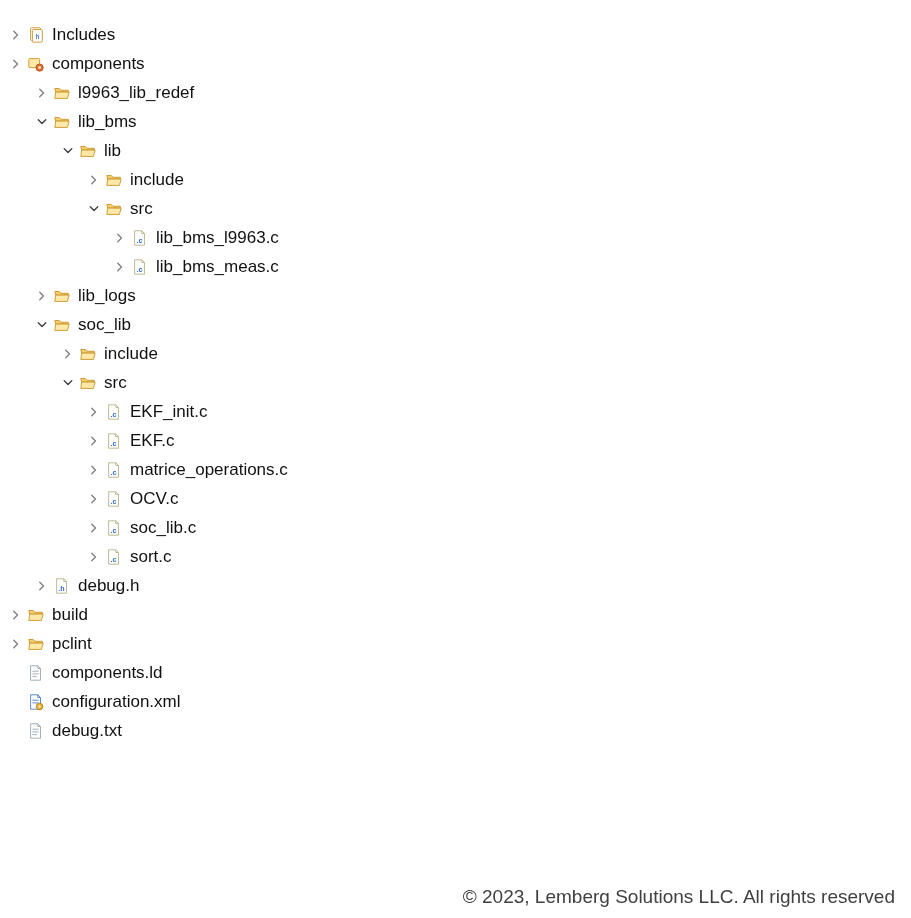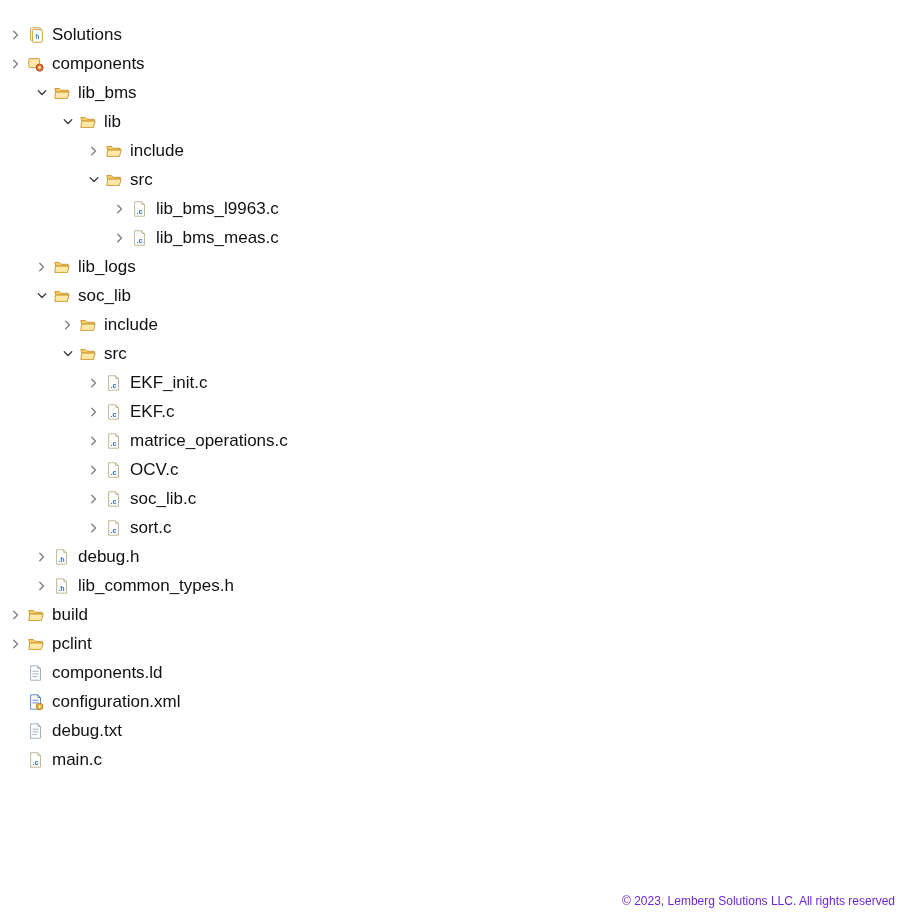--- a/index.html
+++ b/index.html
@@ -51,22 +51,22 @@
   }
   .ic svg { display: block; }
   .label {
     color: #111;
     line-height: 20px;
   }
   .footer {
     position: absolute;
     right: 16px;
     bottom: 10px;
-    font-size: 12px;
-    color: #6d28d9;
+    font-size: 19px;
+    color: #404040;
   }
 </style>
 </head>
 <body>
 
 <svg width="0" height="0" style="position:absolute">
   <defs>
 
     <symbol id="chev-r" viewBox="0 0 16 16">
       <path d="M5 3 L10 8 L5 13" fill="none" stroke="#808080" stroke-width="1.8" stroke-linecap="round" stroke-linejoin="round"></path>
@@ -135,39 +135,53 @@
       <span class="arrow">
         <svg width="12" height="12">
           <use href="#chev-r"></use>
         </svg>
       </span>
       <span class="ic">
         <svg width="18" height="18">
           <use href="#ic-includes"></use>
         </svg>
       </span>
-      <span class="label">Solutions</span>
+      <span class="label">Includes</span>
     </div>
     <div class="row">
       <span class="arrow">
         <svg width="12" height="12">
           <use href="#chev-r"></use>
         </svg>
       </span>
       <span class="ic">
         <svg width="18" height="18">
           <use href="#ic-component"></use>
         </svg>
       </span>
       <span class="label">components</span>
     </div>
     <div class="row">
       <span class="indent"></span>
       <span class="arrow">
         <svg width="12" height="12">
+          <use href="#chev-r"></use>
+        </svg>
+      </span>
+      <span class="ic">
+        <svg width="18" height="18">
+          <use href="#ic-folder"></use>
+        </svg>
+      </span>
+      <span class="label">l9963_lib_redef</span>
+    </div>
+    <div class="row">
+      <span class="indent"></span>
+      <span class="arrow">
+        <svg width="12" height="12">
           <use href="#chev-d"></use>
         </svg>
       </span>
       <span class="ic">
         <svg width="18" height="18">
           <use href="#ic-folder"></use>
         </svg>
       </span>
       <span class="label">lib_bms</span>
     </div>
@@ -414,34 +428,20 @@
         </svg>
       </span>
       <span class="ic">
         <svg width="18" height="18">
           <use href="#ic-hfile"></use>
         </svg>
       </span>
       <span class="label">debug.h</span>
     </div>
     <div class="row">
-      <span class="indent"></span>
-      <span class="arrow">
-        <svg width="12" height="12">
-          <use href="#chev-r"></use>
-        </svg>
-      </span>
-      <span class="ic">
-        <svg width="18" height="18">
-          <use href="#ic-hfile"></use>
-        </svg>
-      </span>
-      <span class="label">lib_common_types.h</span>
-    </div>
-    <div class="row">
       <span class="arrow">
         <svg width="12" height="12">
           <use href="#chev-r"></use>
         </svg>
       </span>
       <span class="ic">
         <svg width="18" height="18">
           <use href="#ic-folder"></use>
         </svg>
       </span>
@@ -492,28 +492,15 @@
           <use href="#chev-r"></use>
         </svg>
       </span>
       <span class="ic">
         <svg width="18" height="18">
           <use href="#ic-textfile"></use>
         </svg>
       </span>
       <span class="label">debug.txt</span>
     </div>
-    <div class="row">
-      <span class="arrow none">
-        <svg width="12" height="12">
-          <use href="#chev-r"></use>
-        </svg>
-      </span>
-      <span class="ic">
-        <svg width="18" height="18">
-          <use href="#ic-cfile"></use>
-        </svg>
-      </span>
-      <span class="label">main.c</span>
-    </div>
   </div>
 
 <div class="footer">© 2023, Lemberg Solutions LLC. All rights reserved</div>
 
 </body></html>

